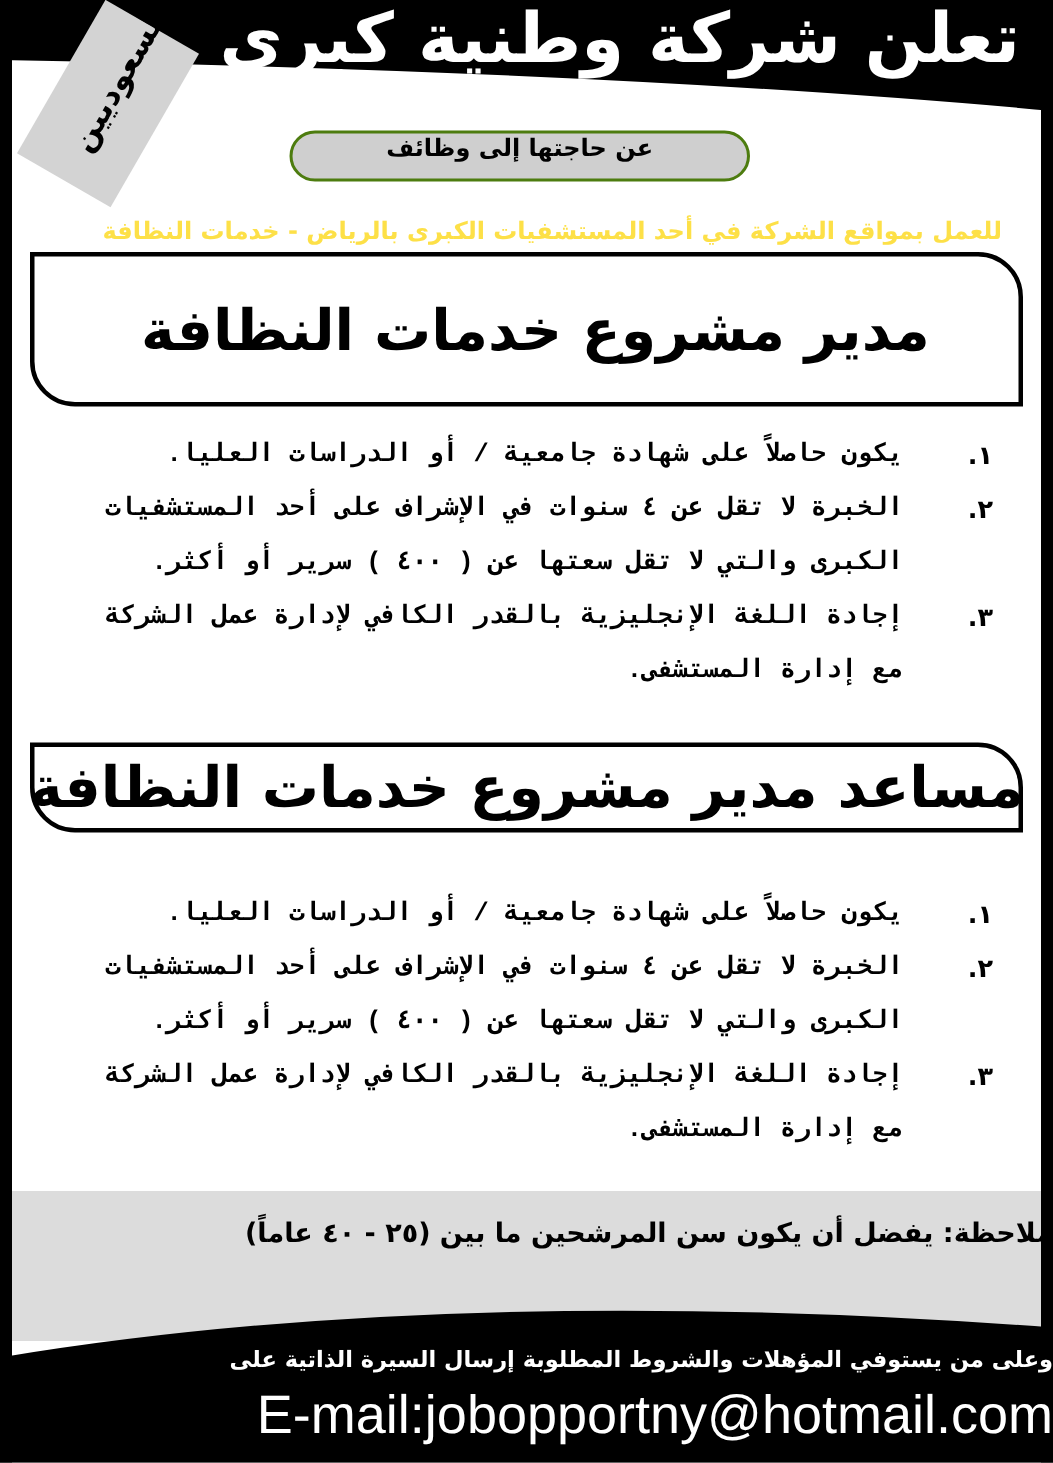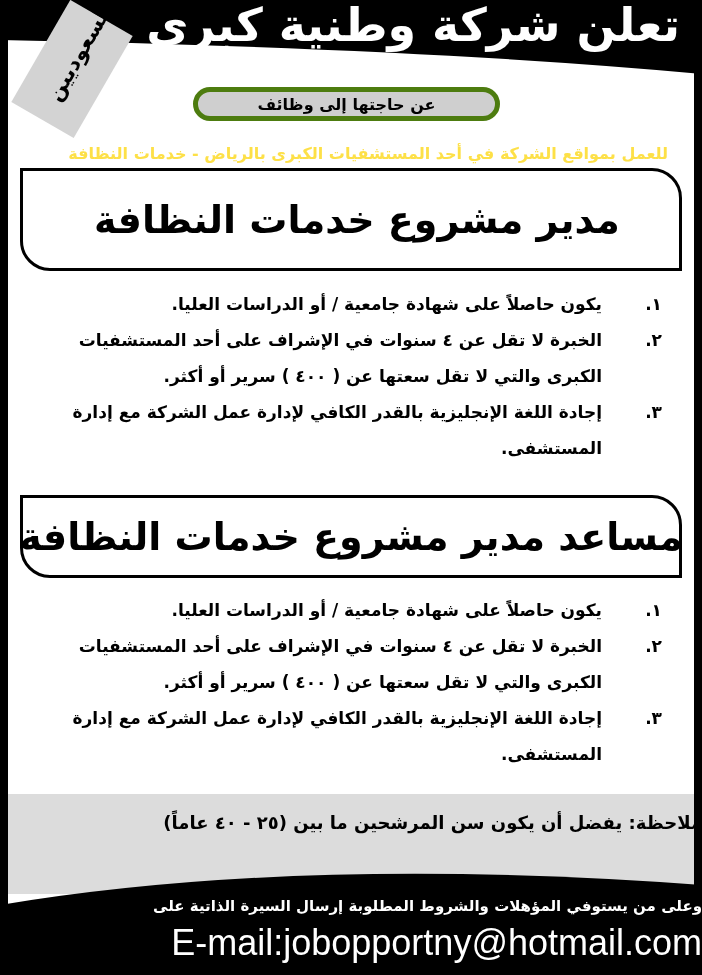--- a/index.html
+++ b/index.html
@@ -3,31 +3,31 @@
 <meta charset="utf-8">
 <style>
   html, body { margin: 0; padding: 0; }
   body { width: 702px; height: 975px; overflow: hidden; background: #000; font-family: "DejaVu Sans", sans-serif; }
   .ad { position: relative; width: 702px; height: 975px; background: #000; overflow: hidden; }
   .inner { position: absolute; left: 8px; right: 8px; top: 0; bottom: 0; background: #fff; }
   .header-black { position: absolute; left: 0; top: 0; width: 702px; height: 80px; }
   .header-title { position: absolute; right: 22px; top: -2px; color: #fff; font-size: 46px; font-weight: bold; direction: rtl; white-space: nowrap; letter-spacing: 1px; }
   .tag { position: absolute; left: 5px; top: 42px; width: 72px; height: 118px; background: #d3d3d3; transform: rotate(30deg); transform-origin: center; left: 36px; top: 10px; }
   .tag-text { position: absolute; left: 20px; top: 40px; width: 120px; text-align: center; font-size: 21px; font-weight: bold; color: #000; transform: rotate(-60deg); direction: rtl; white-space: nowrap; }
-  .pill { position: absolute; left: 193px; top: 87px; width: 307px; height: 34px; background: #cfcfcf; border: 5px solid #4d7c0f; border-radius: 18px; box-sizing: border-box; display: flex; align-items: center; justify-content: center; }
+  .pill { position: absolute; left: 193px; top: 87px; width: 307px; height: 34px; background: #cfcfcf; border: 2px solid #4d7c0f; border-radius: 18px; box-sizing: border-box; display: flex; align-items: flex-start; justify-content: center; }
   .pill span { font-size: 16px; font-weight: bold; direction: rtl; color: #000; }
   .subline { position: absolute; right: 34px; top: 144px; font-size: 16px; font-weight: bold; direction: rtl; white-space: nowrap; color: #fde047; }
   .jobbox { position: absolute; left: 20px; right: 20px; border: 3px solid #000; border-radius: 0 30px 0 30px; box-sizing: border-box; display: flex; align-items: center; justify-content: center; background: #fff; }
   .jobbox span { font-size: 38px; font-weight: bold; direction: rtl; white-space: nowrap; color: #000; }
   .box1 { top: 168px; height: 103px; padding-left: 12px; }
-  .box2 { top: 495px; height: 83px; }
+  .box2 { top: 495px; height: 60px; }
   .reqs { position: absolute; left: 40px; right: 40px; direction: rtl; font-size: 17px; font-weight: bold; color: #000; line-height: 36px; }
   .reqs .item { display: flex; }
   .reqs .num { width: 60px; flex: none; text-align: right; padding-right: 0; }
-  .reqs .txt { flex: 1; }
+  .reqs .txt { flex: 1; font-family: Liberation Mono, monospace; }
   .reqs1 { top: 286px; }
   .reqs2 { top: 592px; }
   .note-band { position: absolute; left: 8px; right: 8px; top: 794px; height: 100px; background: #dcdcdc; }
   .note { position: absolute; left: 0; right: 0; top: 812px; text-align: right; direction: rtl; font-size: 18px; font-weight: bold; color: #000; }
   .footer-black { position: absolute; left: 0; top: 855px; width: 702px; height: 120px; }
   .footer-line { position: absolute; left: 0; right: 0; top: 897px; text-align: right; direction: rtl; font-size: 15px; font-weight: bold; color: #fff; }
   .email { position: absolute; left: 0; right: 0; top: 922px; text-align: right; font-family: "Liberation Sans", sans-serif; font-size: 36px; color: #fff; letter-spacing: 0px; }
 </style>
 </head>
 <body>

